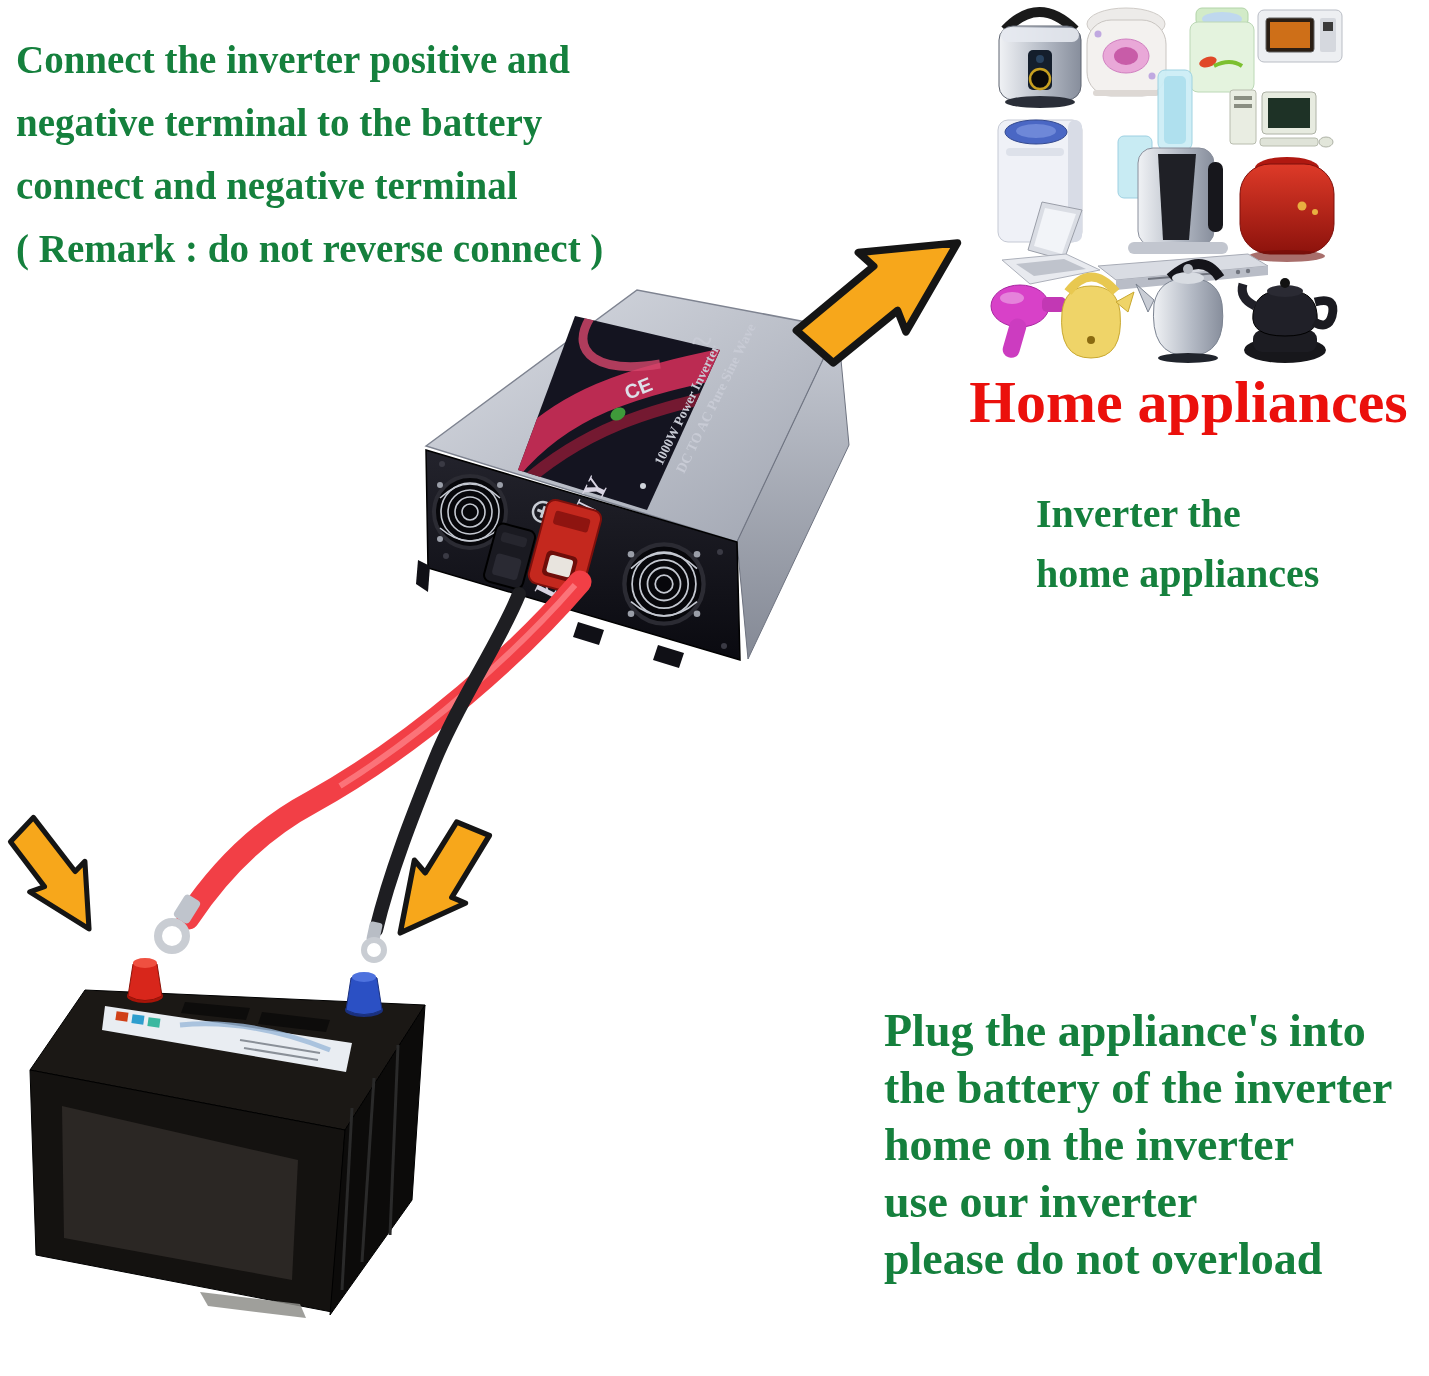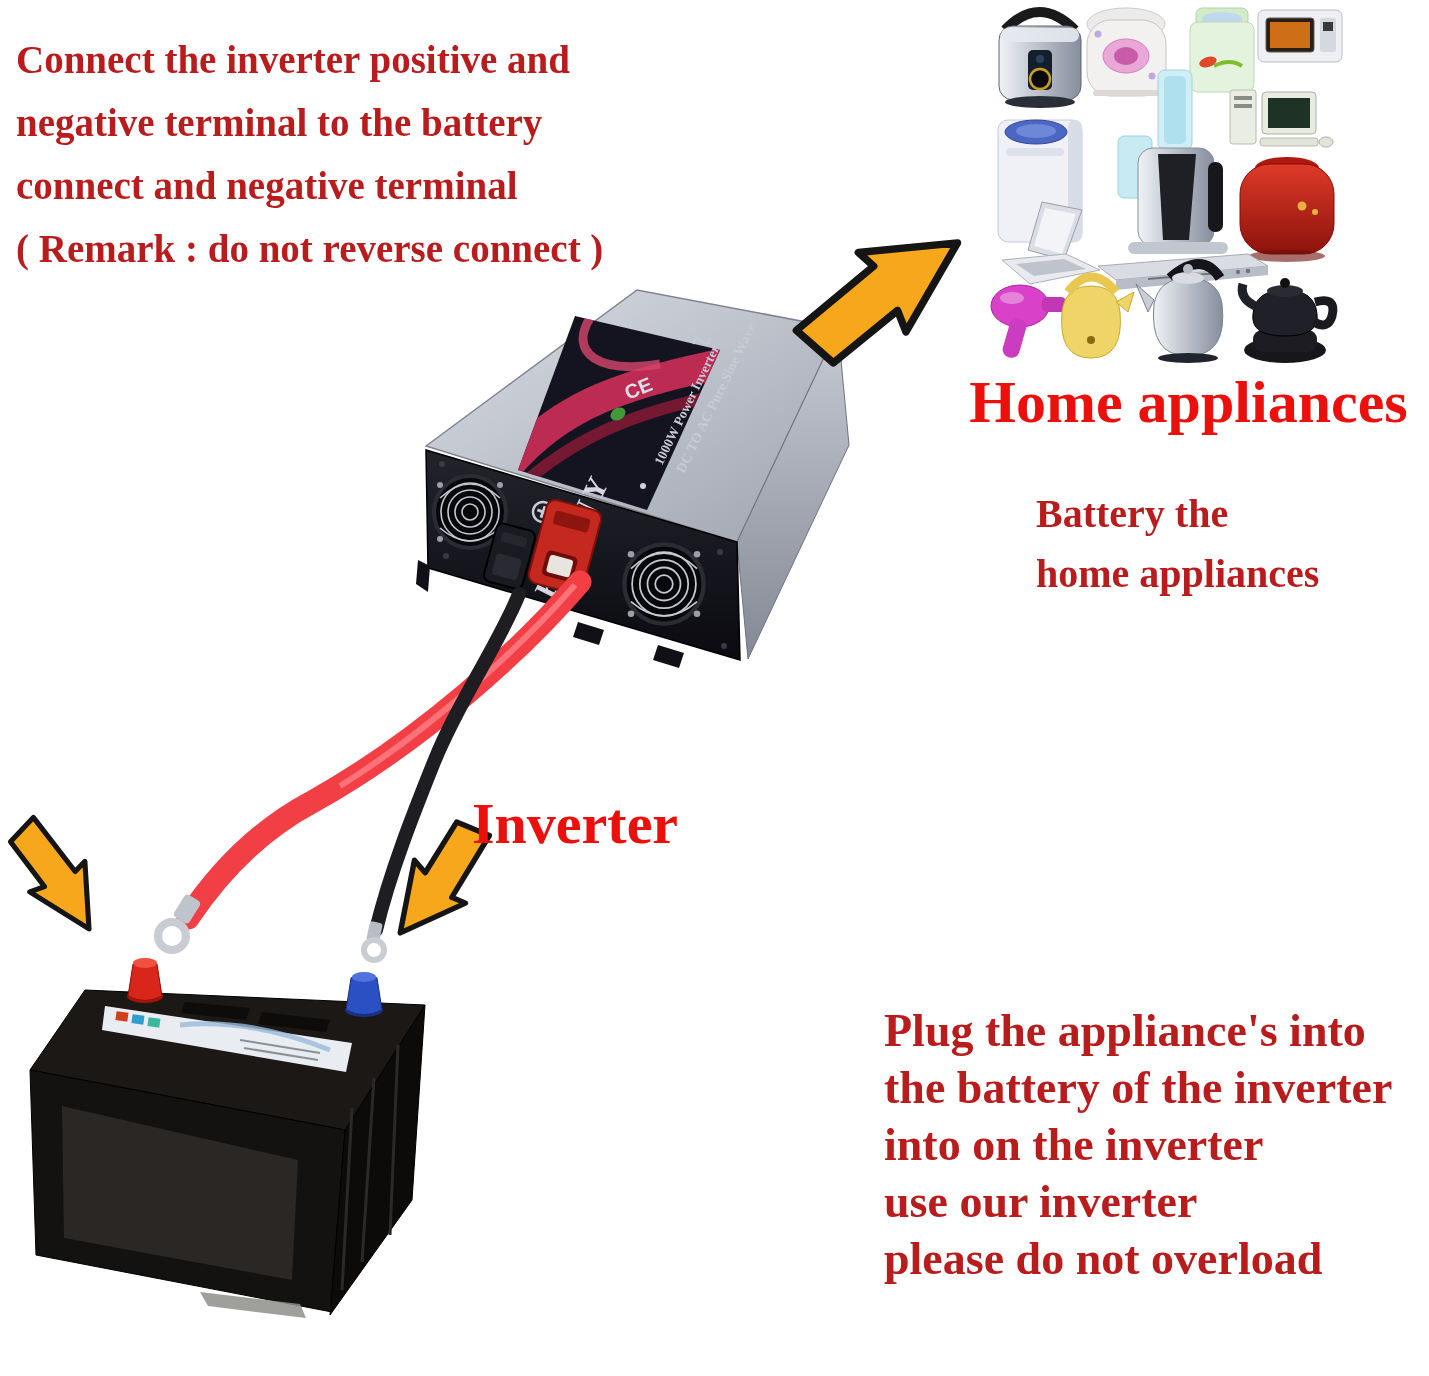--- a/index.html
+++ b/index.html
@@ -1,20 +1,20 @@
 <!DOCTYPE html>
 <html><head>
 <meta charset="utf-8">
 <style>
   html,body{margin:0;padding:0;background:#ffffff;}
   .canvas{position:relative;width:1429px;height:1376px;background:#ffffff;overflow:hidden;
           font-family:"Liberation Serif","DejaVu Serif",serif;}
   svg.scene{position:absolute;left:0;top:0;}
   .tb{position:absolute;font-weight:bold;white-space:nowrap;}
-  .gold{color:#b91c1c;}
+  .gold{color:#15803d;}
   .red{color:#EB100C;}
   #tb-connect-battery{left:16px;top:28px;font-size:39px;line-height:63px;}
   #tb-home-title{left:948px;top:368px;width:481px;font-size:60px;text-align:center;}
   #tb-connect-home{left:1036px;top:484px;font-size:40px;line-height:60px;}
   #tb-inverter{left:472px;top:790px;font-size:58px;}
   #tb-battery{left:70px;top:1300px;font-size:58px;}
   #tb-plug{left:884px;top:1002px;font-size:46px;line-height:57px;}
 </style>
 </head>
 <body>
@@ -291,28 +291,27 @@
 <div class="tb gold" id="tb-connect-battery">
   <div>Connect the inverter positive and</div>
   <div>negative terminal to the battery</div>
   <div>connect and negative terminal</div>
   <div>( Remark : do not reverse connect )</div>
 </div>
 
 <div class="tb red" id="tb-home-title">Home appliances</div>
 
 <div class="tb gold" id="tb-connect-home">
-  <div>Battery the</div>
+  <div>Inverter the</div>
   <div>home appliances</div>
 </div>
 
-<div class="tb red" id="tb-inverter">Inverter</div>
 
 
 <div class="tb gold" id="tb-plug">
   <div>Plug the appliance's into</div>
   <div>the battery of the inverter</div>
-  <div>into on the inverter</div>
+  <div>home on the inverter</div>
   <div>use our inverter</div>
   <div>please do not overload</div>
 </div>
 
 </div>
 
 </body></html>

